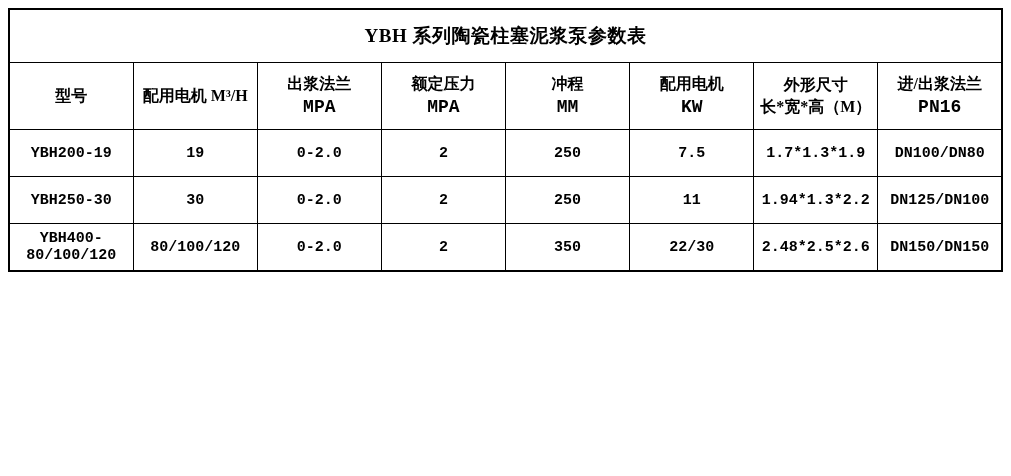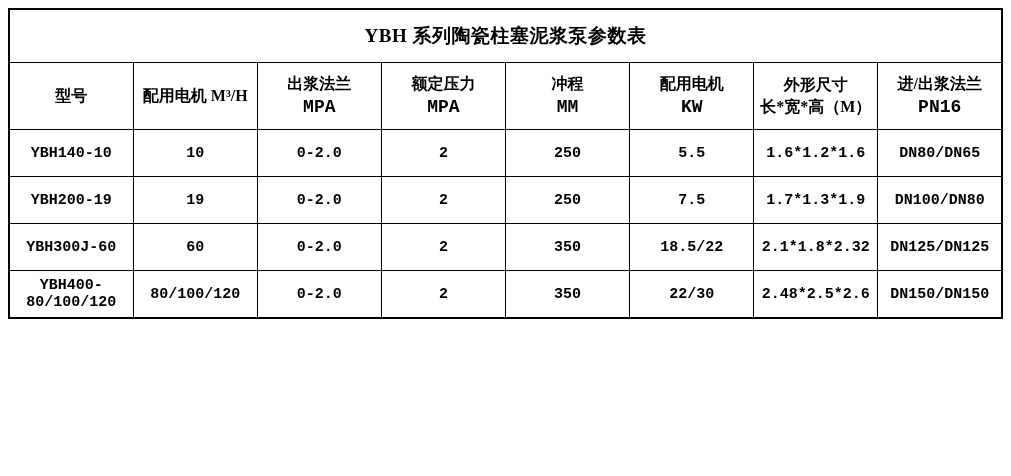--- a/index.html
+++ b/index.html
@@ -107,54 +107,44 @@
         <td class="col-dim">
           <span class="head-main">外形尺寸</span>
           <span class="head-main">长*宽*高（M）</span>
         </td>
         <td class="col-flange">
           <span class="head-main">进/出浆法兰</span>
           <span class="head-sub">PN16</span>
         </td>
       </tr>
 
-      <tr class="body-row">
-        <td class="model-cell">YBH140-10</td>
-        <td>10</td>
-        <td>0-2.0</td>
-        <td>2</td>
-        <td>250</td>
-        <td>5.5</td>
-        <td>1.6*1.2*1.6</td>
-        <td>DN80/DN65</td>
-      </tr>
 
       <tr class="body-row">
         <td class="model-cell">YBH200-19</td>
         <td>19</td>
         <td>0-2.0</td>
         <td>2</td>
         <td>250</td>
         <td>7.5</td>
         <td>1.7*1.3*1.9</td>
         <td>DN100/DN80</td>
       </tr>
 
+      <tr class="body-row">
+        <td class="model-cell">YBH250-30</td>
+        <td>30</td>
+        <td>0-2.0</td>
+        <td>2</td>
+        <td>250</td>
+        <td>11</td>
+        <td>1.94*1.3*2.2</td>
+        <td>DN125/DN100</td>
+      </tr>
 
 
-      <tr class="body-row">
-        <td class="model-cell">YBH300J-60</td>
-        <td>60</td>
-        <td>0-2.0</td>
-        <td>2</td>
-        <td>350</td>
-        <td>18.5/22</td>
-        <td>2.1*1.8*2.32</td>
-        <td>DN125/DN125</td>
-      </tr>
 
       <tr class="body-row">
         <td class="model-cell">YBH400-80/100/120</td>
         <td>80/100/120</td>
         <td>0-2.0</td>
         <td>2</td>
         <td>350</td>
         <td>22/30</td>
         <td>2.48*2.5*2.6</td>
         <td>DN150/DN150</td>

